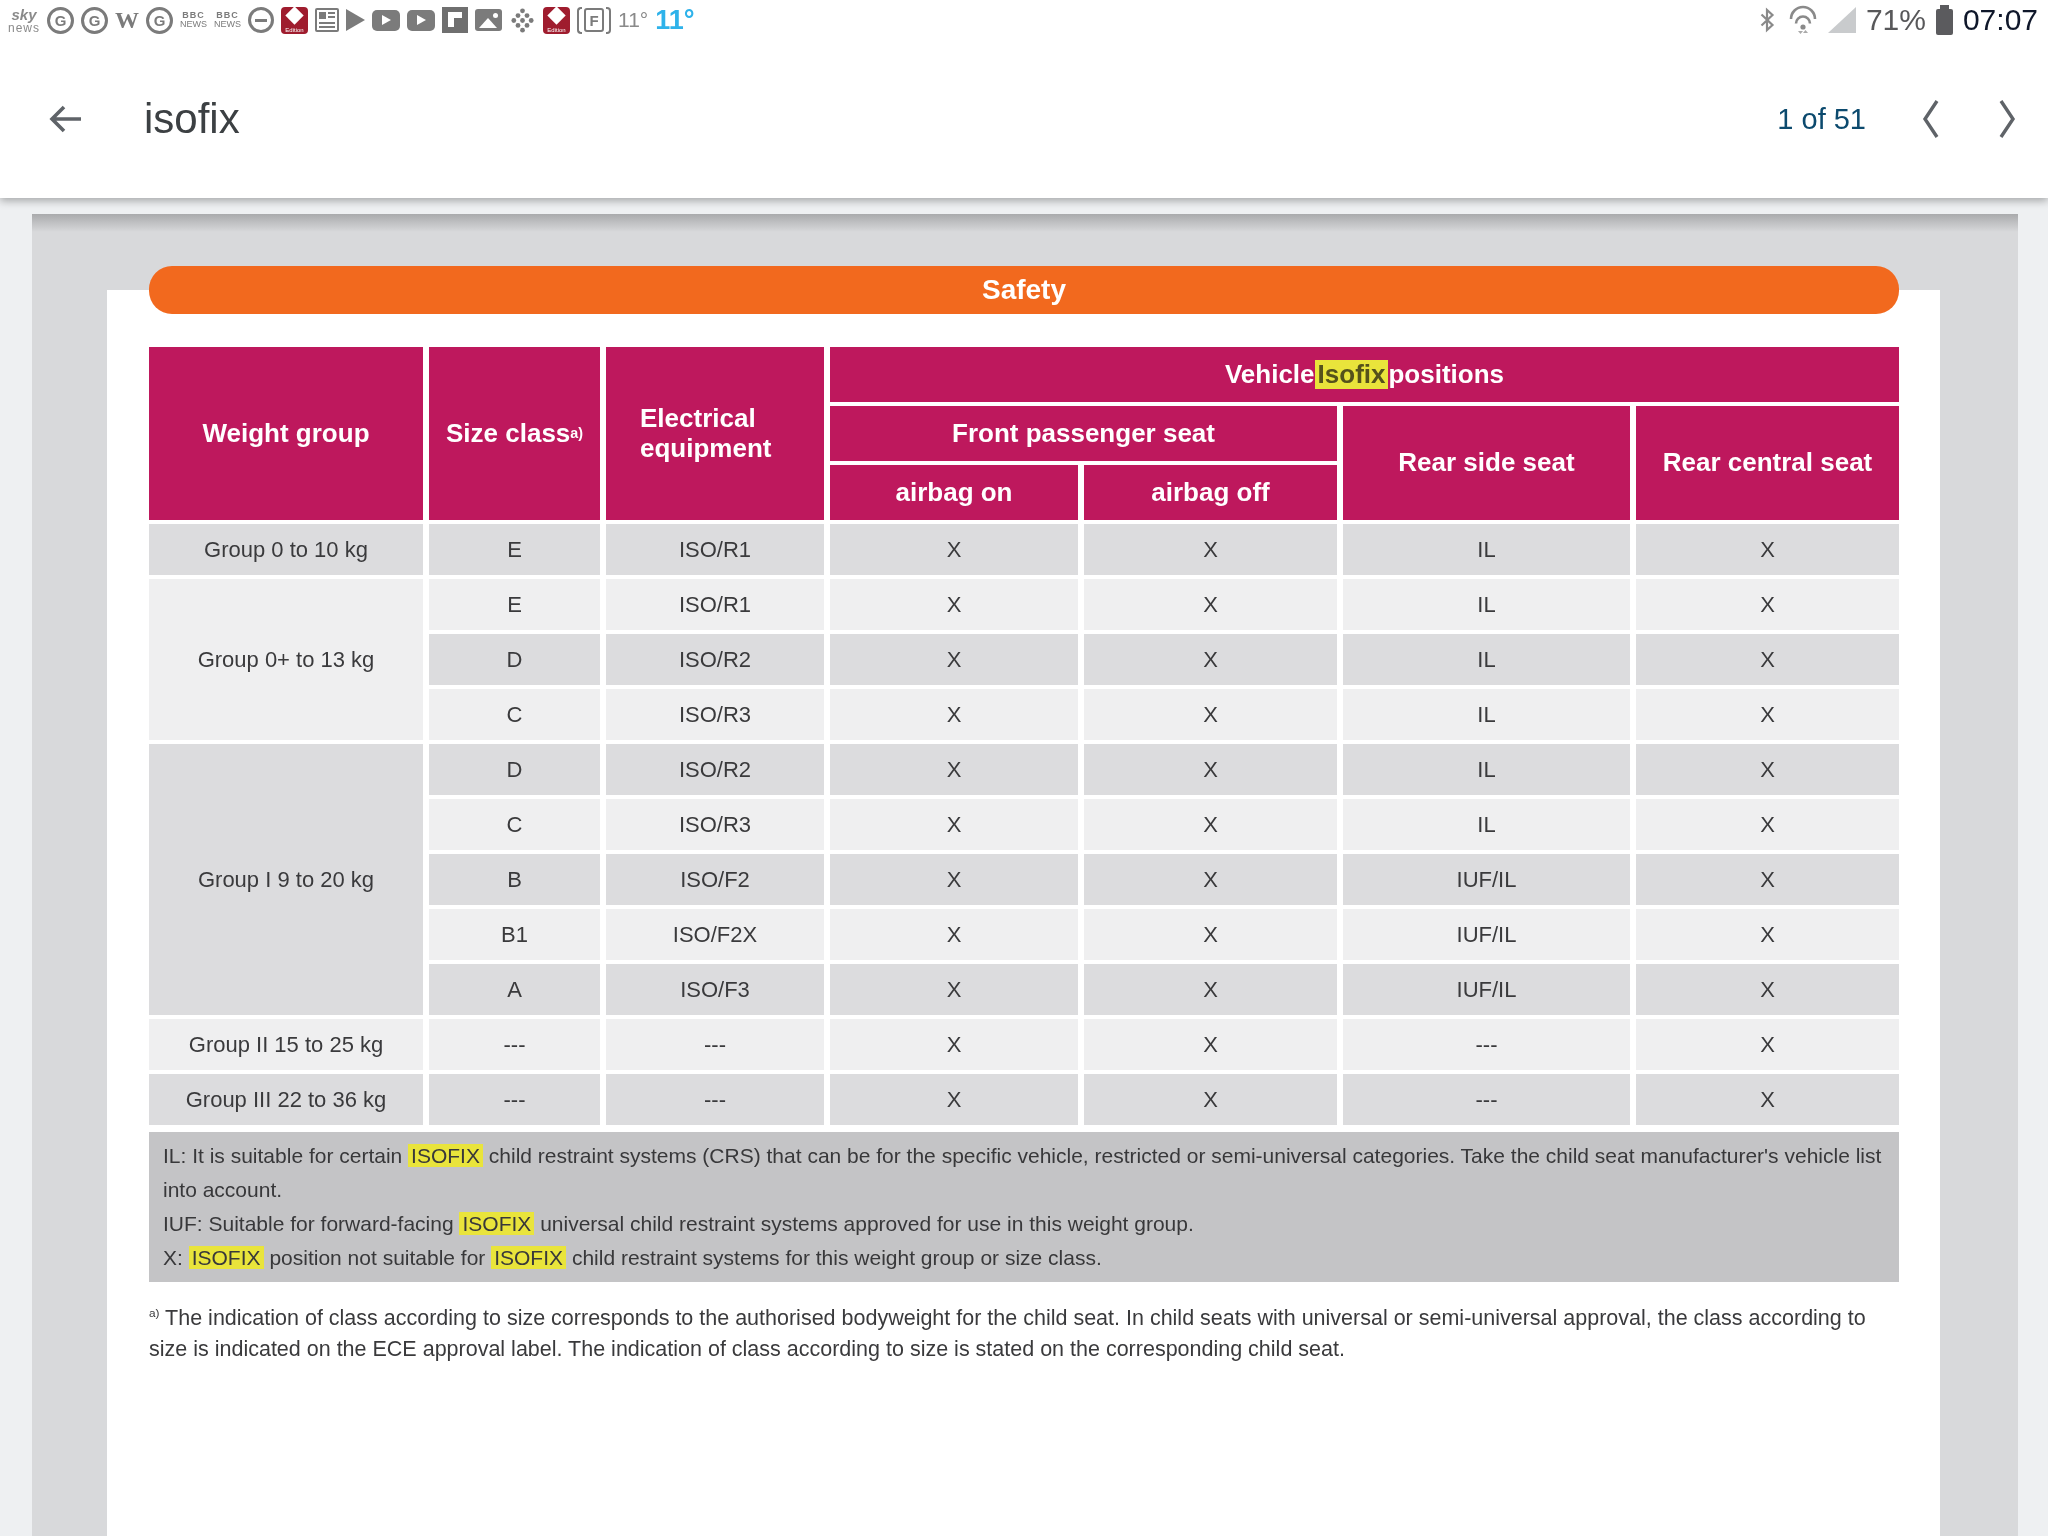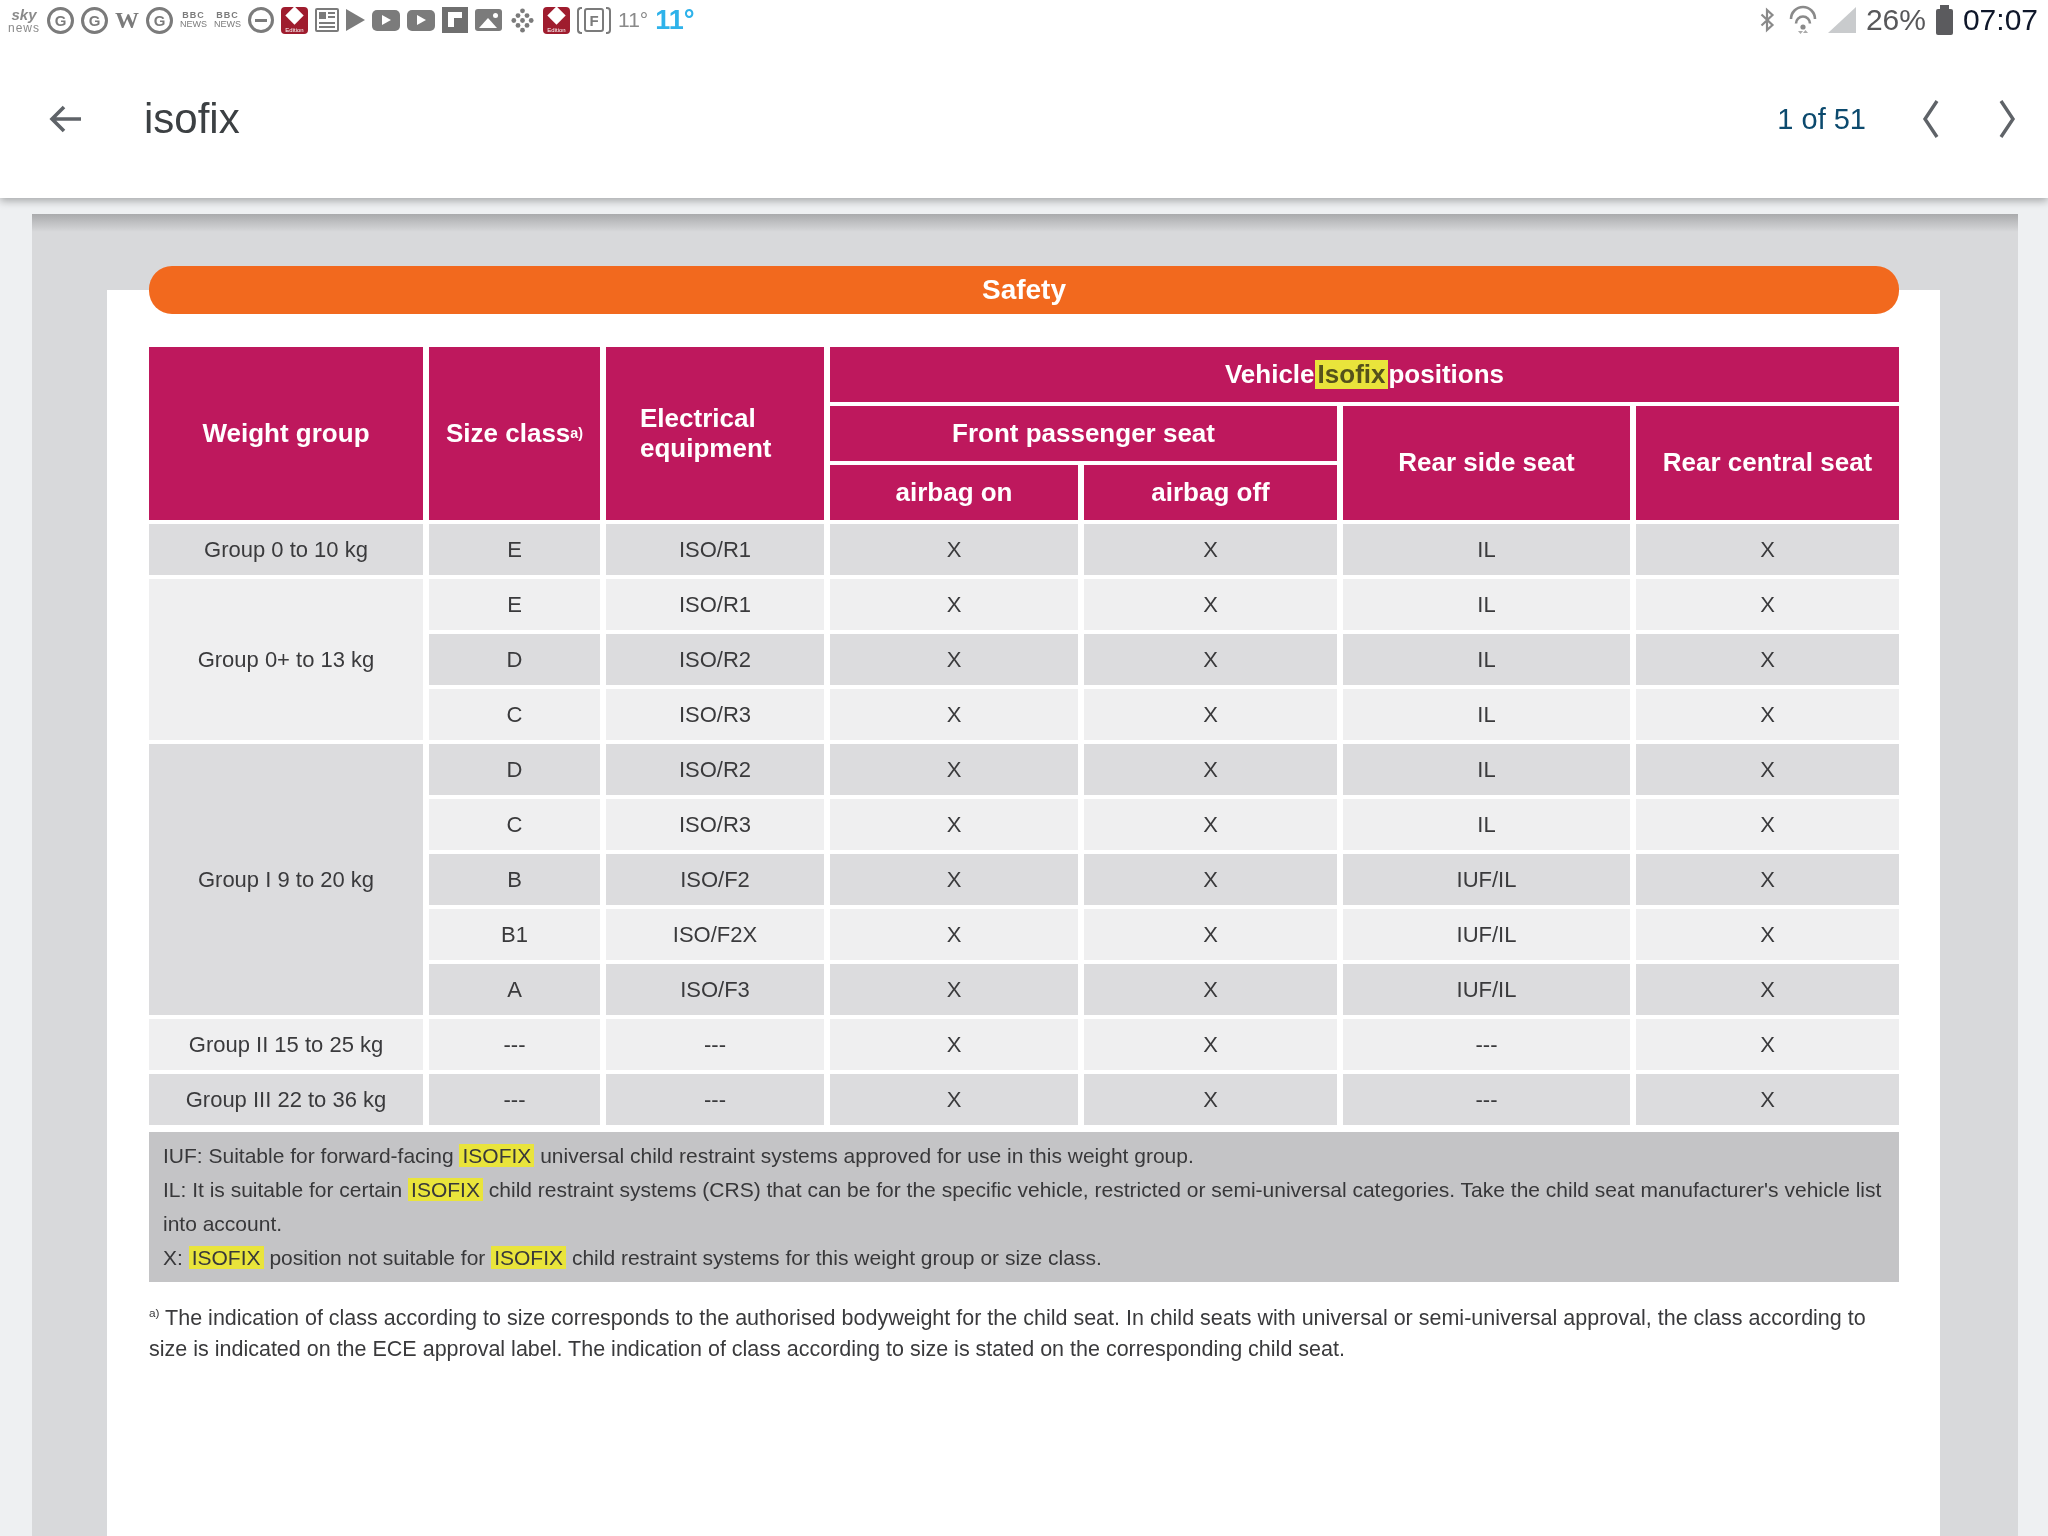--- a/index.html
+++ b/index.html
@@ -218,21 +218,21 @@
           <path d="M3 14 a12 12 0 0 1 24 0" fill="none" stroke="#8a8a8a" stroke-width="2.6"></path>
           <path d="M8 18.5 a7 7 0 0 1 14 0" fill="none" stroke="#8a8a8a" stroke-width="2.6"></path>
           <circle cx="15" cy="22" r="2.6" fill="#8a8a8a"></circle>
           <path d="M10 26 l2.5 3 l2.5 -3 z" fill="#aaaaaa"></path>
           <path d="M20 29 l-2.5 -3 l-2.5 3 z" fill="#aaaaaa" transform="translate(0,-1)"></path>
         </svg>
       </div>
       <div class="sb-ic">
           <span class="sigtri"></span>
         </div>
-      <div class="battxt">26%</div>
+      <div class="battxt">71%</div>
       <div class="bat"></div>
       <div class="clock">07:07</div>
     </div>
   </div>
 
   <div class="toolbar">
     <div class="backbtn">
       <svg width="46" height="46" viewBox="0 0 46 46">
         <path d="M38 23 H10 M21 11 L9 23 L21 35" fill="none" stroke="#5f6368" stroke-width="3.6"></path>
       </svg>
@@ -360,22 +360,22 @@
 
       <div class="cell dk cc2 rr14">---</div>
       <div class="cell dk cc3 rr14">---</div>
       <div class="cell dk cc4 rr14">X</div>
       <div class="cell dk cc5 rr14">X</div>
       <div class="cell dk cc6 rr14">---</div>
       <div class="cell dk cc7 rr14">X</div>
     </div>
 
     <div class="notes">
+      <div class="note-line"><span>IL: It is suitable for certain </span><span class="hl">ISOFIX</span><span> child restraint systems (CRS) that can be for the specific vehicle, restricted or semi-universal categories. Take the child seat manufacturer's vehicle list into account.</span></div>
       <div class="note-line"><span>IUF: Suitable for forward-facing </span><span class="hl">ISOFIX</span><span> universal child restraint systems approved for use in this weight group.</span></div>
-      <div class="note-line"><span>IL: It is suitable for certain </span><span class="hl">ISOFIX</span><span> child restraint systems (CRS) that can be for the specific vehicle, restricted or semi-universal categories. Take the child seat manufacturer's vehicle list into account.</span></div>
       <div class="note-line"><span>X: </span><span class="hl">ISOFIX</span><span> position not suitable for </span><span class="hl">ISOFIX</span><span> child restraint systems for this weight group or size class.</span></div>
     </div>
 
     <div class="footnote">
       <sup>a)</sup><span> The indication of class according to size corresponds to the authorised bodyweight for the child seat. In child seats with universal or semi-universal approval, the class according to size is indicated on the ECE approval label. The indication of class according to size is stated on the corresponding child seat.</span>
     </div>
   </div>
 
 </div>
 

